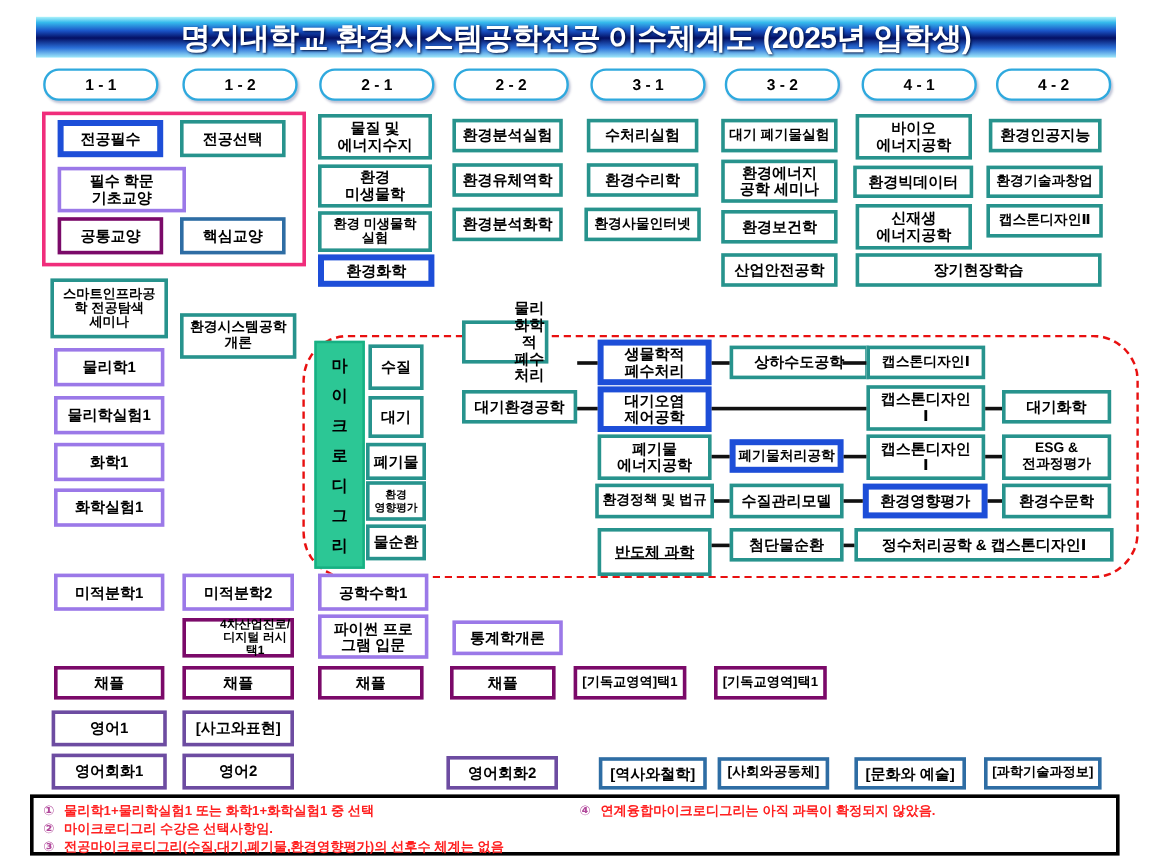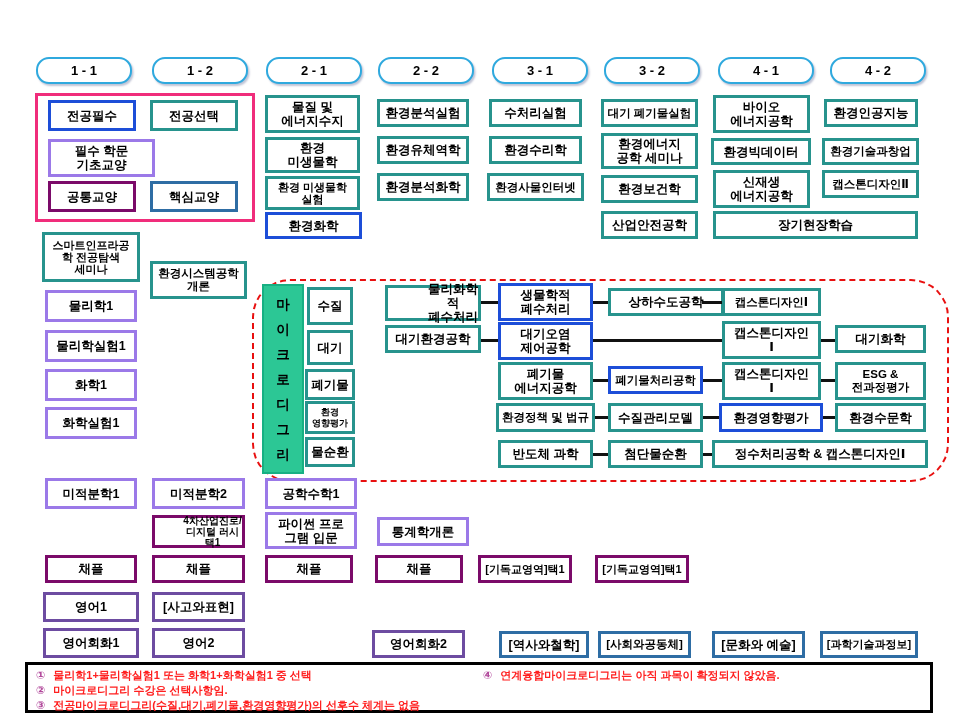--- a/index.html
+++ b/index.html
@@ -13,34 +13,35 @@
       display:flex;align-items:center;justify-content:center;font-weight:bold;font-size:13px;color:#000;
       box-shadow:1.5px 2px 2px rgba(0,20,90,.25);}
   .legend-frame{position:absolute;left:35px;top:93px;width:214px;height:123px;border:3.5px solid #f02d7b;}
   .red-dash{position:absolute;left:252px;top:279px;width:693px;height:199px;border:2.5px dashed #e81010;border-radius:38px;}
   .md-green{position:absolute;left:262px;top:284px;width:38px;height:186px;background:#2cc795;border:2px solid #17b083;
       display:flex;align-items:center;justify-content:center;font-weight:bold;font-size:13.5px;color:#000;
       white-space:pre-line;text-align:center;line-height:25px;}
   .box{position:absolute;background:#fff;display:flex;align-items:center;justify-content:center;
       text-align:center;font-weight:bold;font-size:12.5px;color:#000;white-space:pre-line;line-height:1.12;box-sizing:border-box;}
   .teal{border:3px solid #27938d;}
-  .black{border:3px solid #1d4ed8;}
+  .black{border:5px solid #1d4ed8;}
   .lpurple{border:3px solid #9b79e8;}
   .mpurple{border:3.5px solid #6d4ca1;}
   .dpurple{border:3.5px solid #7b0a69;}
   .blue{border:3px solid #2e6da4;}
   .connector{position:absolute;height:3px;background:#111;}
   .notes-frame{position:absolute;left:25px;top:662px;width:908px;height:51px;border:3.5px solid #000;box-sizing:border-box;}
   .note-line{position:absolute;font-weight:bold;font-size:11px;color:#ff2020;white-space:nowrap;}
   .note-num{color:#b1489b;margin-right:8px;}
 </style>
 </head>
 <body>
 
 <div class="page">
+  <div class="title-bar">명지대학교 환경시스템공학전공 이수체계도  (2025년 입학생)</div>
   <div id="pills">
       <div class="pill" style="left: 36px; top: 57px;">1 - 1</div>
       <div class="pill" style="left: 152px; top: 57px;">1 - 2</div>
       <div class="pill" style="left: 266px; top: 57px;">2 - 1</div>
       <div class="pill" style="left: 378px; top: 57px;">2 - 2</div>
       <div class="pill" style="left: 492px; top: 57px;">3 - 1</div>
       <div class="pill" style="left: 604px; top: 57px;">3 - 2</div>
       <div class="pill" style="left: 718px; top: 57px;">4 - 1</div>
       <div class="pill" style="left: 830px; top: 57px;">4 - 2</div>
     </div>
@@ -95,21 +96,21 @@
       <div class="box lpurple" style="left: 45px; top: 369px; width: 92px; height: 32px;">화학1</div>
       <div class="box lpurple" style="left: 45px; top: 407px; width: 92px; height: 32px;">화학실험1</div>
       <div class="box teal" style="left: 150px; top: 232px; width: 97px; height: 38px; font-size: 11.5px; margin-top: 29px;">환경시스템공학
 개론</div>
       <div class="box teal" style="left: 307px; top: 287px; width: 46px; height: 38px;">수질</div>
       <div class="box teal" style="left: 307px; top: 330px; width: 46px; height: 35px;">대기</div>
       <div class="box teal" style="left: 305px; top: 369px; width: 50px; height: 31px;">폐기물</div>
       <div class="box teal" style="left: 305px; top: 401px; width: 50px; height: 33px; font-size: 9px;">환경
 영향평가</div>
       <div class="box teal" style="left: 305px; top: 437px; width: 50px; height: 30px;">물순환</div>
-      <div class="box teal" style="left: 385px; top: 285px; width: 96px; height: 36px; padding-left: 40px;">물리화학적
+      <div class="box teal" style="left: 385px; top: 267px; width: 72px; height: 36px; padding-left: 40px;">물리화학적
 폐수처리</div>
       <div class="box black" style="left: 498px; top: 283px; width: 95px; height: 38px;">생물학적
 폐수처리</div>
       <div class="box teal" style="left: 608px; top: 288px; width: 116px; height: 28px;">상하수도공학</div>
       <div class="box teal" style="left: 722px; top: 288px; width: 99px; height: 28px; font-size: 11.5px;">캡스톤디자인Ⅰ</div>
       <div class="box teal" style="left: 385px; top: 325px; width: 96px; height: 28px;">대기환경공학</div>
       <div class="box black" style="left: 498px; top: 322px; width: 95px; height: 38px;">대기오염
 제어공학</div>
       <div class="box teal" style="left: 722px; top: 321px; width: 99px; height: 38px;">캡스톤디자인
 Ⅰ</div>
@@ -118,21 +119,21 @@
 에너지공학</div>
       <div class="box black" style="left: 608px; top: 366px; width: 95px; height: 28px; font-size: 11.5px;">폐기물처리공학</div>
       <div class="box teal" style="left: 722px; top: 362px; width: 99px; height: 38px;">캡스톤디자인
 Ⅰ</div>
       <div class="box teal" style="left: 835px; top: 362px; width: 91px; height: 38px; font-size: 11.5px;">ESG &amp;
 전과정평가</div>
       <div class="box teal" style="left: 496px; top: 403px; width: 99px; height: 29px; font-size: 11.5px;">환경정책 및 법규</div>
       <div class="box teal" style="left: 608px; top: 403px; width: 95px; height: 29px;">수질관리모델</div>
       <div class="box black" style="left: 719px; top: 403px; width: 104px; height: 29px;">환경영향평가</div>
       <div class="box teal" style="left: 835px; top: 403px; width: 91px; height: 29px;">환경수문학</div>
-      <div class="box teal" style="left: 498px; top: 440px; width: 95px; height: 28px;">반도체 과학</div>
+      <div class="box teal" style="left: 498px; top: 440px; width: 95px; height: 40px; text-decoration: underline;">반도체 과학</div>
       <div class="box teal" style="left: 608px; top: 440px; width: 95px; height: 28px;">첨단물순환</div>
       <div class="box teal" style="left: 712px; top: 440px; width: 216px; height: 28px;">정수처리공학 &amp; 캡스톤디자인Ⅰ</div>
       <div class="box lpurple" style="left: 45px; top: 478px; width: 92px; height: 31px;">미적분학1</div>
       <div class="box lpurple" style="left: 152px; top: 478px; width: 93px; height: 31px;">미적분학2</div>
       <div class="box lpurple" style="left: 265px; top: 478px; width: 92px; height: 31px;">공학수학1</div>
       <div class="box dpurple" style="left: 152px; top: 515px; width: 93px; height: 33px; font-size: 10px; padding-left: 28px;">4차산업진로/
 디지털 러시 택1</div>
       <div class="box lpurple" style="left: 265px; top: 512px; width: 92px; height: 37px;">파이썬 프로
 그램 입문</div>
       <div class="box lpurple" style="left: 377px; top: 517px; width: 92px; height: 29px;">통계학개론</div>

